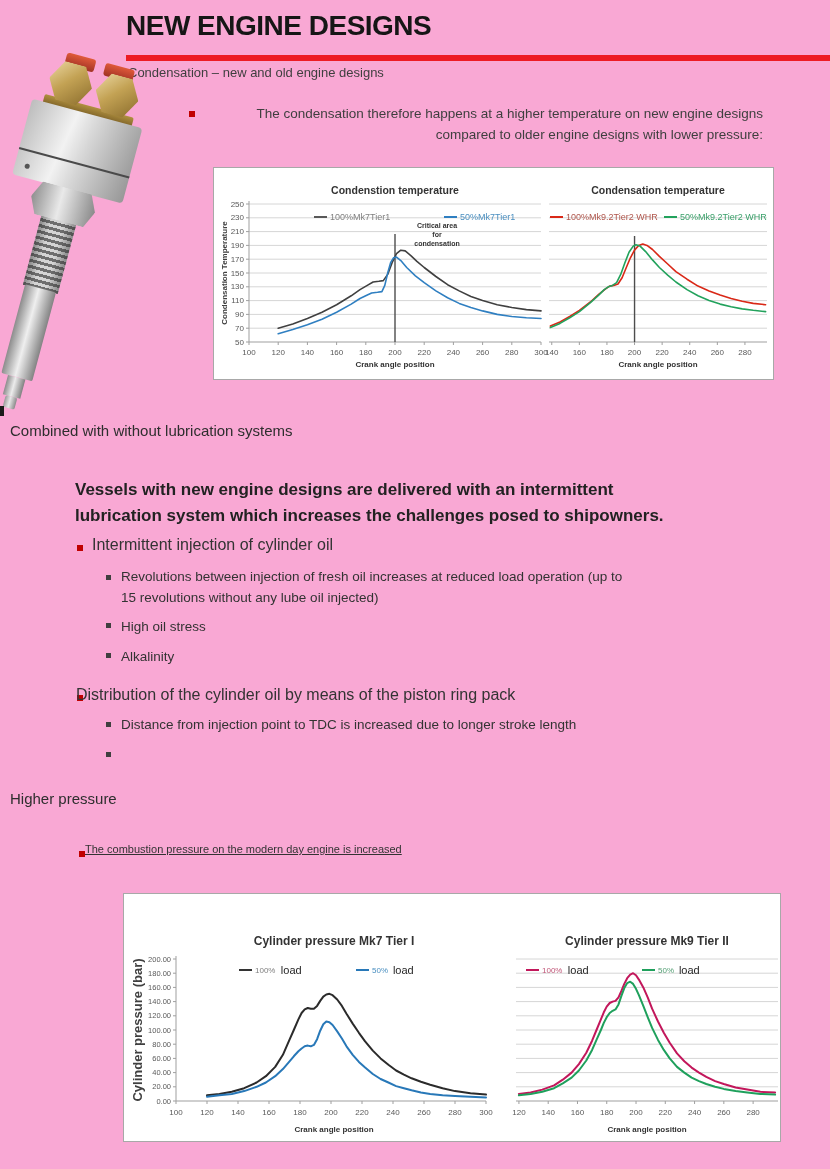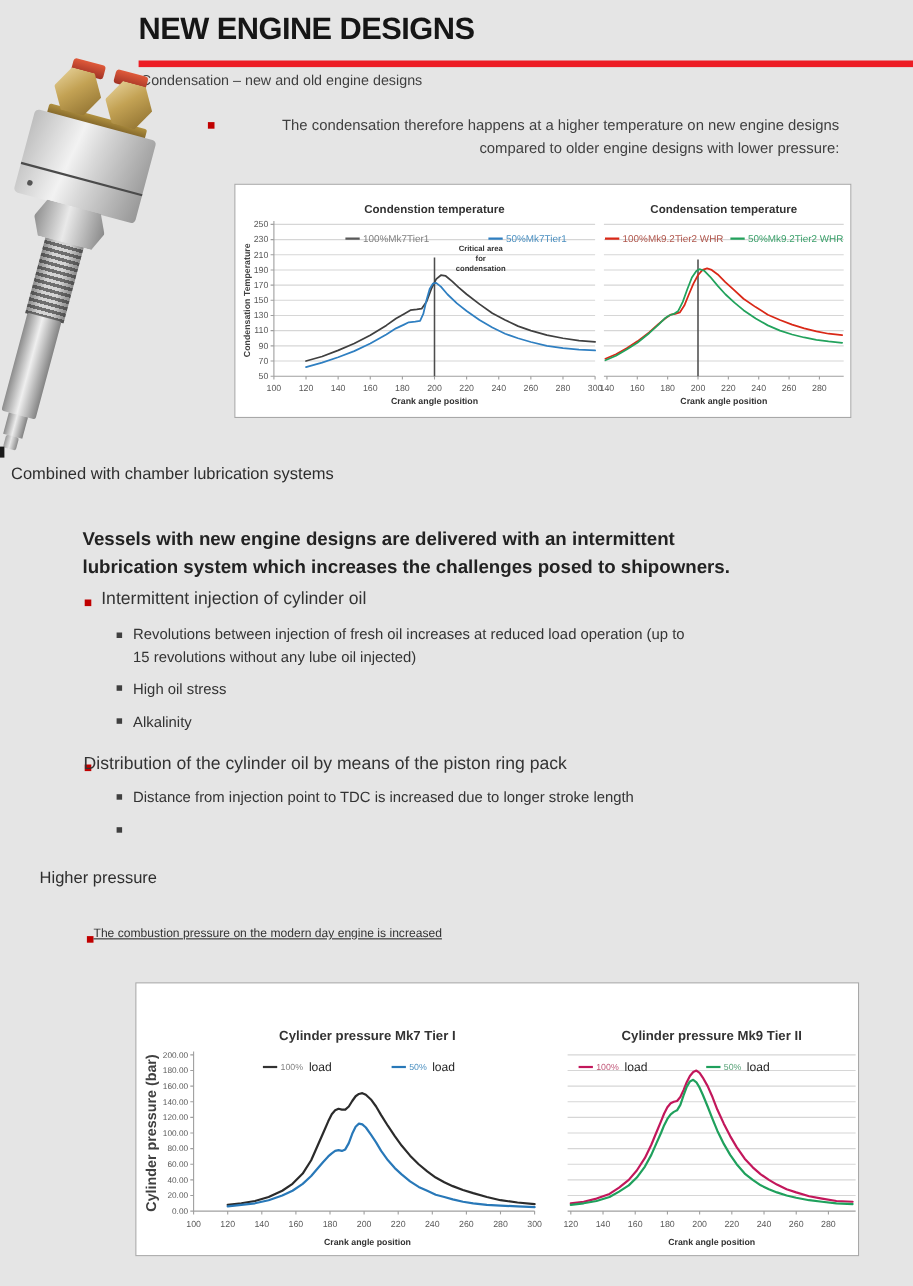--- a/index.html
+++ b/index.html
@@ -1,16 +1,16 @@
 <!DOCTYPE html>
 <html><head>
 <meta charset="utf-8">
 <style>
   html,body{margin:0;padding:0;background:#fff;}
-  #page{position:relative;width:830px;height:1169px;background:#e5e5e5;overflow:hidden;
+  #page{position:relative;width:830px;height:1169px;background:#f9a8d4;overflow:hidden;
         font-family:"Liberation Sans","DejaVu Sans",sans-serif;color:#3a3a3a;}
 
   
   #title{position:absolute;left:126px;top:10px;font-size:28px;font-weight:bold;color:#161616;letter-spacing:-.5px;}
   #accent-bar{position:absolute;left:126px;top:55px;right:0;height:6px;}
   #subtitle{position:absolute;left:128px;top:65px;font-size:13px;color:#3f3f3f;}
 
   
   .rsq{position:absolute;width:6px;height:6px;}
   .dsq{position:absolute;width:5px;height:5px;background:#3f3f3f;}
@@ -21,21 +21,21 @@
   .panel{position:absolute;background:#fff;border:1px solid #a8a8a8;}
   #panel-top{left:213px;top:167px;width:559px;height:211px;}
   #panel-bottom{left:123px;top:893px;width:656px;height:247px;}
   .panel svg{display:block;}
 
   
   #combined-heading{position:absolute;left:10px;top:422px;font-size:15px;color:#2e2e2e;}
   #statement{position:absolute;left:75px;top:466px;width:620px;font-size:17px;font-weight:bold;line-height:1.55;color:#222;margin-top:11px;}
   .b1-text{position:absolute;font-size:16px;color:#333;}
   .b2-text{position:absolute;font-size:13.5px;line-height:1.55;color:#333;}
-  #higher-pressure{position:absolute;left:10px;top:790px;font-size:15px;color:#2e2e2e;margin-left:26px;}
+  #higher-pressure{position:absolute;left:10px;top:790px;font-size:15px;color:#2e2e2e;}
   #combustion-text{position:absolute;left:85px;top:843px;font-size:11px;color:#333;text-decoration:underline;}
   #edge-mark{position:absolute;left:0;top:406px;width:4px;height:10px;background:#1a1a1a;}
 
   
   #sensor{position:absolute;left:2px;top:52px;width:210px;height:345px;}
   #sensor .rot{position:absolute;left:14px;top:8px;width:150px;display:flex;flex-direction:column;align-items:center;
                transform:rotate(15deg);transform-origin:75px 40px;}
   .caps{display:flex;gap:10px;margin-bottom:-4px;}
   .cap{width:30px;height:13px;border-radius:3px;background:linear-gradient(180deg,#e05a3a,#a03225);}
   .nuts{display:flex;gap:4px;}
@@ -195,21 +195,21 @@
         <text x="352" y="52" font-size="9" fill="#b0564c" text-anchor="start">100%Mk9.2Tier2 WHR</text>
         <line x1="450" y1="49" x2="463" y2="49" stroke="#22a25c" stroke-width="2"></line>
         <text x="466" y="52" font-size="9" fill="#3aa06a" text-anchor="start">50%Mk9.2Tier2 WHR</text>
         <line x1="420.54430379746833" y1="68" x2="420.54430379746833" y2="174" stroke="#4d4d4d" stroke-width="1.4"></line>
         <path d="M336.4 158.1L346.0 154.0L355.7 148.5L365.4 142.3L376.4 134.0L384.7 126.4L391.6 120.9L395.7 118.1L399.8 117.4L404.0 116.0L408.1 109.8L412.3 99.5L416.4 89.8L420.5 82.2L424.7 77.4L428.8 76.0L433.0 77.4L438.5 81.5L445.4 88.4L453.7 96.0L461.9 103.6L473.0 111.2L484.0 118.1L495.1 122.9L506.1 127.1L517.1 130.5L528.2 133.3L539.2 135.4L551.6 136.7" fill="none" stroke="#d92817" stroke-width="1.6" stroke-linejoin="round" stroke-linecap="round"></path>
         <path d="M336.4 159.5L346.0 155.4L355.7 149.8L365.4 143.6L376.4 134.7L384.7 127.1L390.2 121.6L394.3 118.8L398.5 117.4L402.6 114.7L406.7 106.4L410.9 94.7L415.0 84.3L419.2 78.1L421.9 76.7L426.1 78.1L431.6 83.6L438.5 91.9L445.4 99.5L453.7 107.1L461.9 114.0L473.0 121.6L484.0 127.8L495.1 132.6L506.1 136.1L517.1 138.8L528.2 140.9L539.2 142.3L551.6 143.6" fill="none" stroke="#22a25c" stroke-width="1.6" stroke-linejoin="round" stroke-linecap="round"></path>
       </svg>
   </div>
 
   <div id="edge-mark"></div>
-  <div id="combined-heading">Combined with chamber lubrication systems</div>
+  <div id="combined-heading">Combined with without lubrication systems</div>
   <div id="statement">Vessels with new engine designs are delivered with an intermittent lubrication system which increases the challenges posed to shipowners.</div>
 
   <div class="rsq" style="left: 77px; top: 545px; background: rgb(192, 0, 0);"></div>
   <div class="b1-text" style="left:92px;top:536px;">Intermittent injection of cylinder oil</div>
 
   <div class="dsq" style="left: 106px; top: 575px; background: rgb(63, 63, 63);"></div>
   <div class="b2-text" style="left:121px;top:567px;width:510px;">Revolutions between injection of fresh oil increases at reduced load operation (up to 15 revolutions without any lube oil injected)</div>
   <div class="dsq" style="left: 106px; top: 623px; background: rgb(63, 63, 63);"></div>
   <div class="b2-text" style="left:121px;top:617px;">High oil stress</div>
   <div class="dsq" style="left: 106px; top: 653px; background: rgb(63, 63, 63);"></div>

